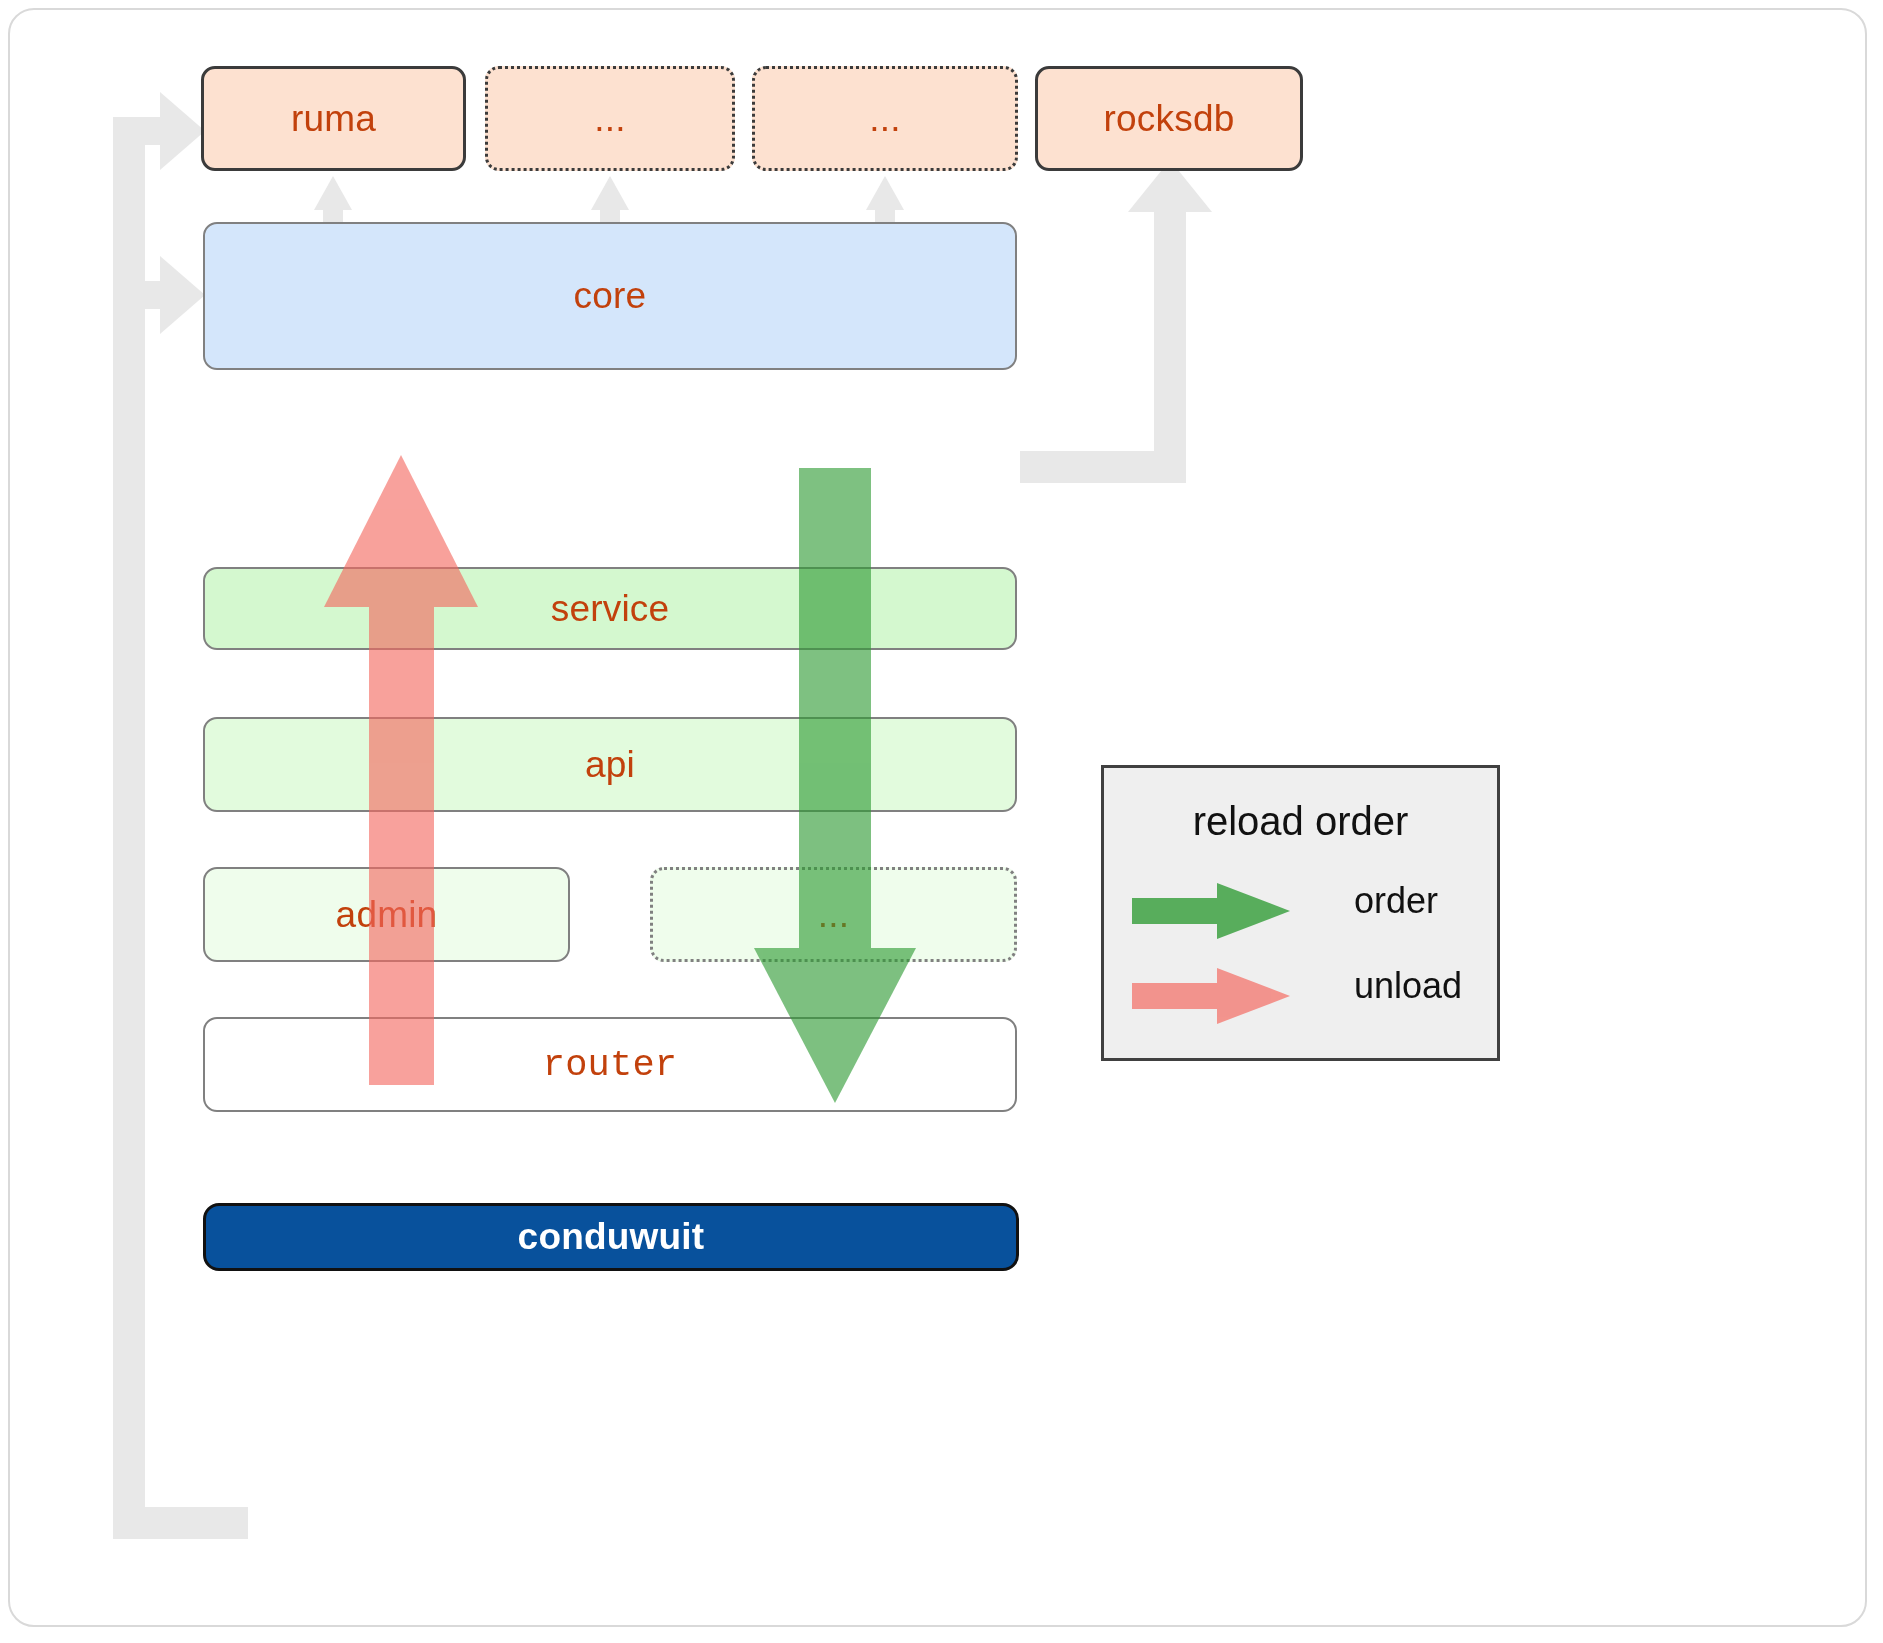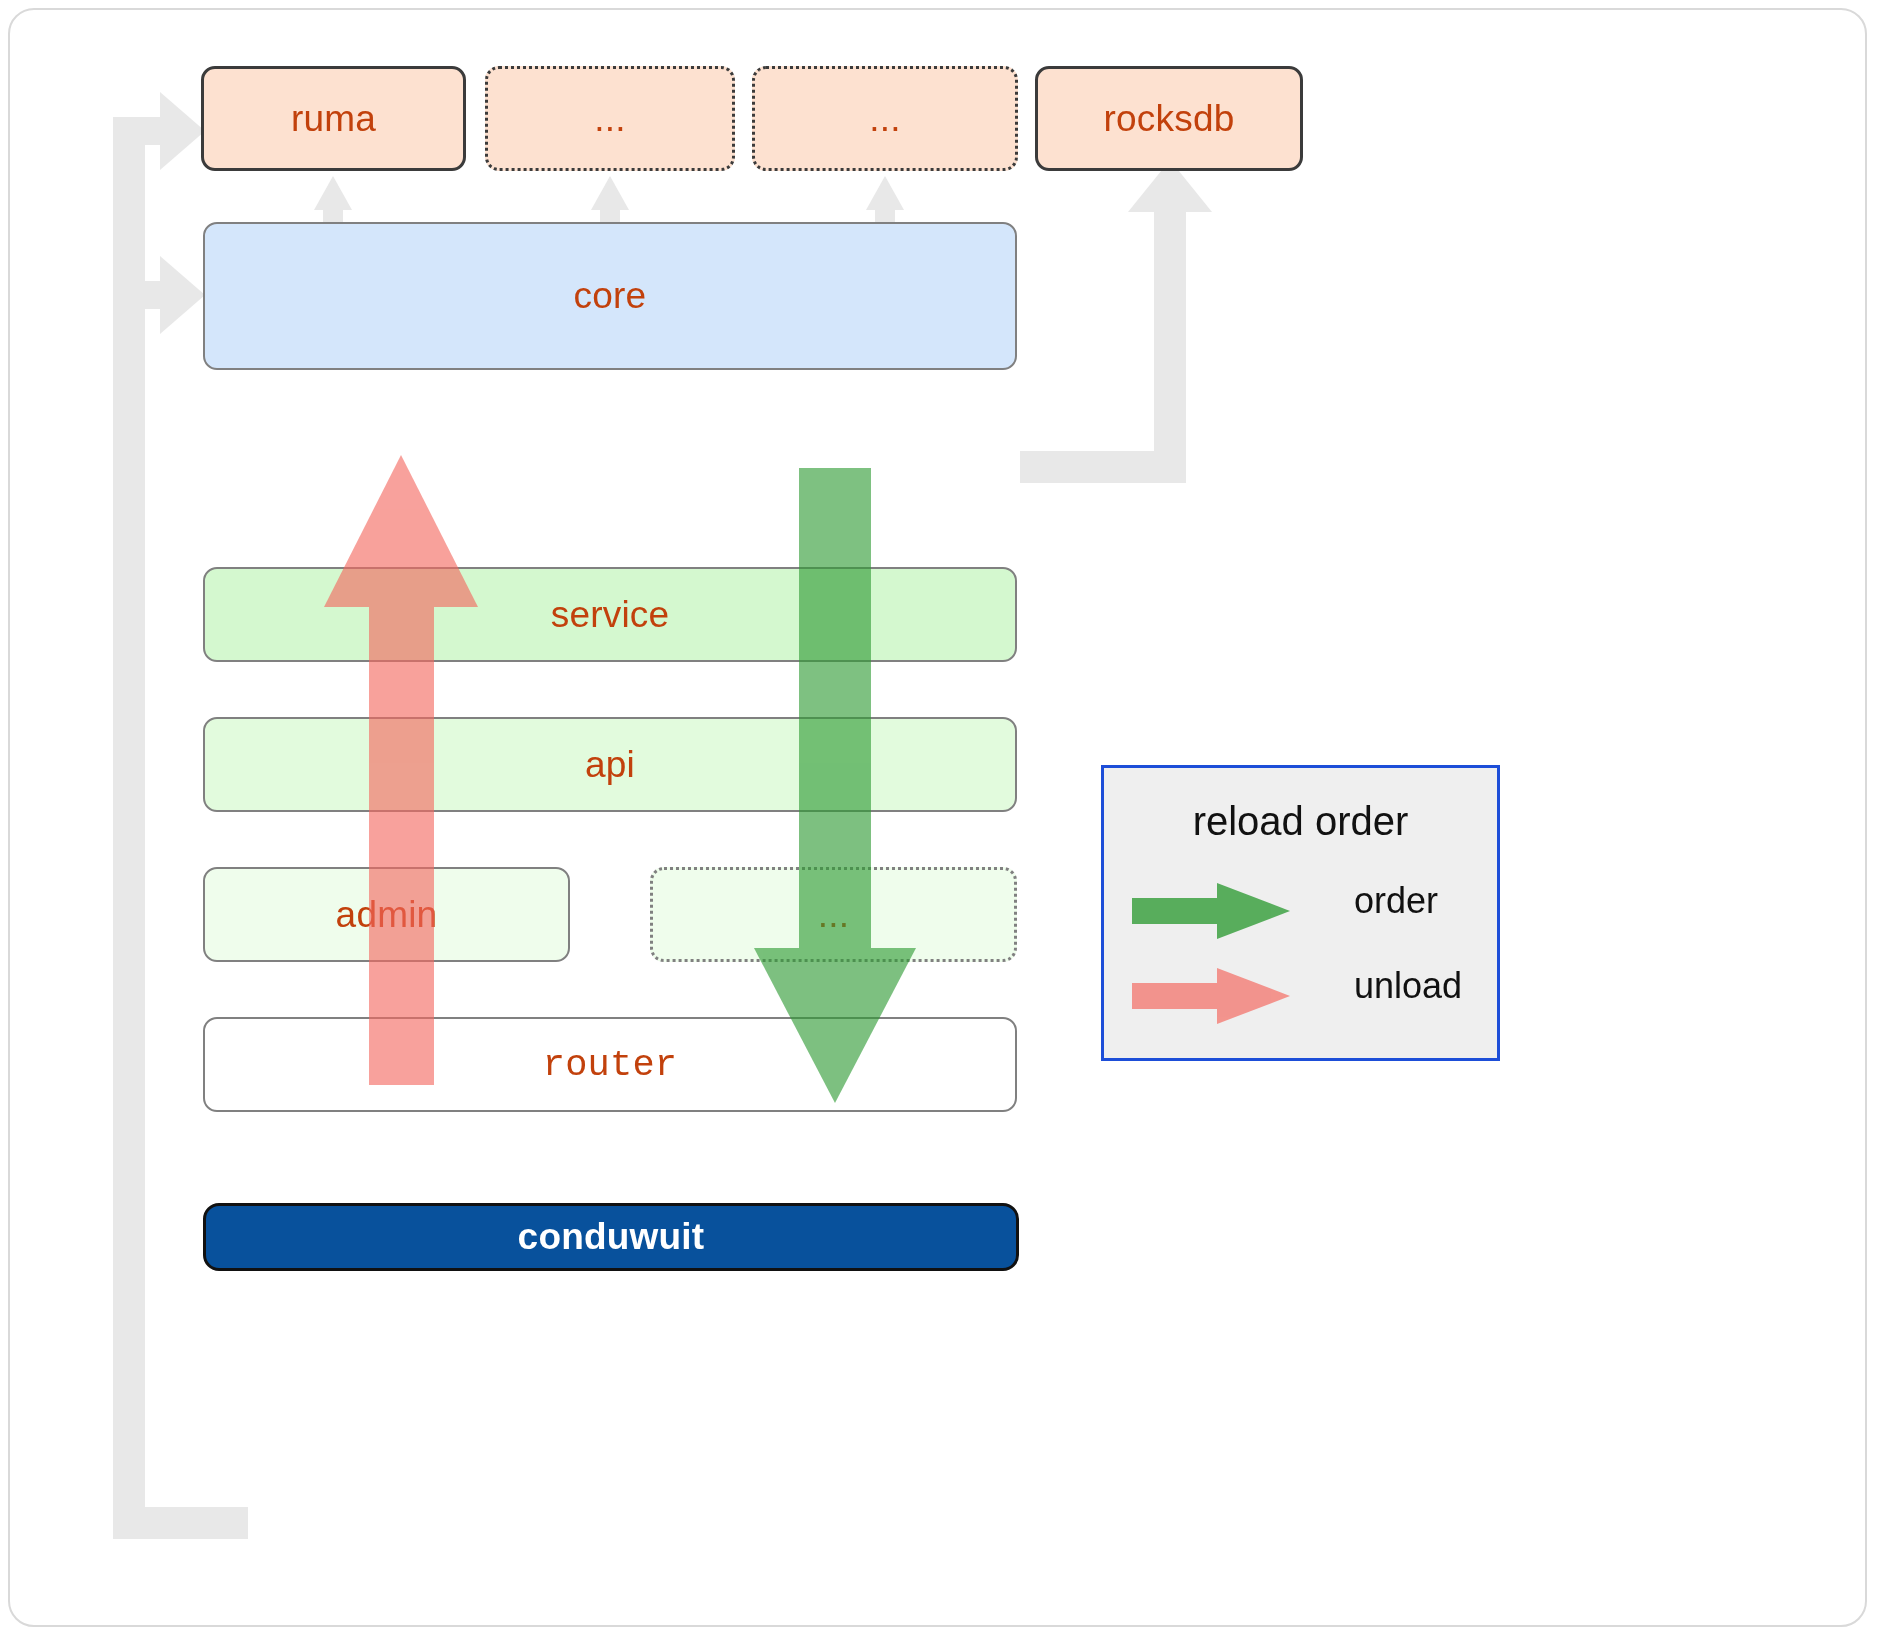--- a/index.html
+++ b/index.html
@@ -34,21 +34,21 @@
   .green2{background:#d4f8cf;}
   .green3{background:#e2fbdd;}
   .green4{background:#effdec;}
   .white{background:#ffffff;}
   .navy{background:#08519c;border:3px solid #111;color:#fff;font-weight:bold;}
   svg.layer{position:absolute;left:0;top:0;width:1883px;height:1643px;pointer-events:none;}
   svg.under{z-index:1;}
   svg.over{z-index:5;}
   .legend{
     position:absolute;
-    background:#efefef;border:3px solid #1d4ed8;
+    background:#efefef;border:3px solid #404040;
     box-sizing:border-box;
     z-index:6;
   }
   .legend-title{
     position:absolute;width:100%;text-align:center;
     font-size:40px;color:#111;
   }
   .legend-label{
     position:absolute;font-size:36px;color:#111;
   }
@@ -98,21 +98,21 @@
   </div>
   <div class="node peach solid-dark" style="left:1035px;top:66px;width:268px;height:105px;">
     <span>rocksdb</span>
   </div>
 
   <div class="node blue solid-gray" style="left:203px;top:222px;width:814px;height:148px;">
     <span>core</span>
   </div>
 
 
-  <div class="node green2 solid-gray" style="left:203px;top:567px;width:814px;height:95px;">
+  <div class="node green2 solid-gray" style="left:203px;top:567px;width:814px;height:83px;">
     <span>service</span>
   </div>
 
   <div class="node green3 solid-gray" style="left:203px;top:717px;width:814px;height:95px;">
     <span>api</span>
   </div>
 
   <div class="node green4 solid-gray" style="left:203px;top:867px;width:367px;height:95px;">
     <span>admin</span>
   </div>

